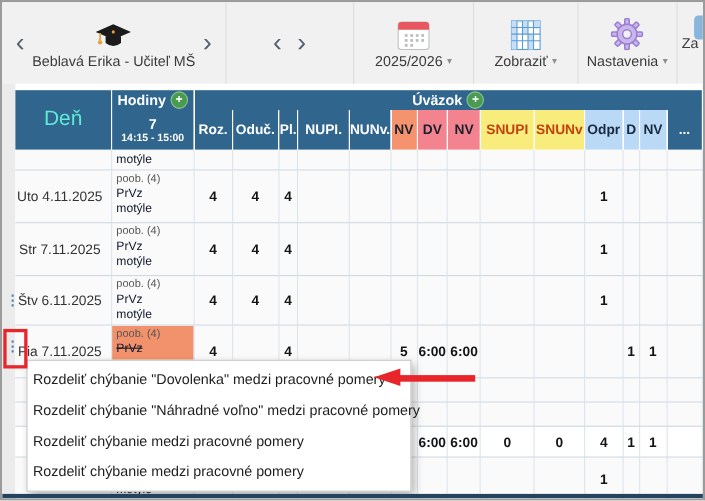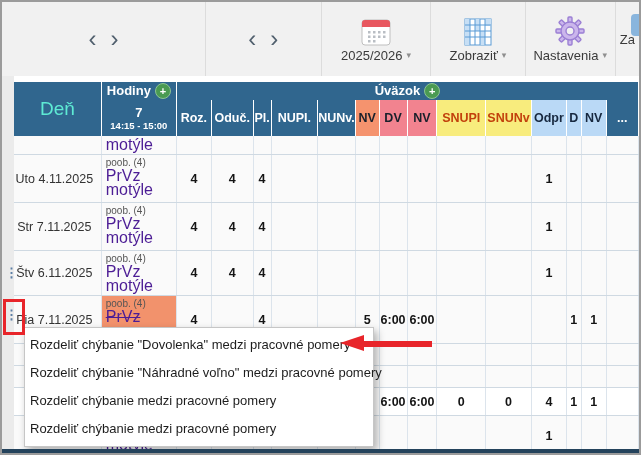--- a/index.html
+++ b/index.html
@@ -31,21 +31,21 @@
            white-space:nowrap;}
   .tone-dark{background:var(--header_blue);color:#fff;}
   .tone-orange{background:var(--col_orange);color:#19202b;}
   .tone-red{background:var(--col_red);color:#19202b;}
   .tone-yellow{background:var(--col_yellow);color:#c2410c;}
   .tone-blue{background:var(--col_blue);color:#17283f;margin-top:36px;}
   #grid td{border-right:1px solid #dce4ec;border-bottom:1px solid #cfd9e2;background:#fafafa;
            font-size:12.5px;color:#141414;}
   .day-cell{text-align:center;padding-right:6px !important;color:#333 !important;}
   .hod-cell{text-align:left;padding:2px 0 2px 4px !important;vertical-align:top;}
-  .hod-line{font-size:16px;line-height:14px;color:#4c1d95;white-space:nowrap;}
+  .hod-line{font-size:11px;line-height:14px;color:#0f172a;white-space:nowrap;}
   .hod-line.small{font-size:10px;color:#555;line-height:12px;}
   .hod-line.strike{text-decoration:line-through;}
   .hod-cell.hl{background:var(--hl_orange) !important;}
   .val-cell{text-align:center;font-weight:600;}
   .row-partial{height:17px;}
   .row-partial .hod-cell{vertical-align:bottom;}
   .row-normal{height:48px;}
   .row-mid{height:42px;}
   .row-short{height:22px;}
   .row-summary{height:28px;}
@@ -77,20 +77,32 @@
   #tb-cutoff-icon{position:absolute;right:0;top:12px;width:8px;height:22px;background:#6fa6d8;border-radius:4px 0 0 4px;opacity:.8;}
 </style>
 </head>
 <body>
 
 <div id="screen">
 
   <div id="toolbar">
     <div class="tb-group" style="width:208px">
       <span class="chev">‹</span>
+      <div class="tb-stack">
+        <span class="icon-box">
+          <svg width="36" height="26" viewBox="0 0 36 26">
+            <polygon points="18,2 34,9 18,16 2,9" fill="#1b1b1b"></polygon>
+            <path d="M11,13 v6 q7,5.5 14,0 v-6 z" fill="#1b1b1b"></path>
+            <line x1="6" y1="10" x2="6" y2="17" stroke="#e8a13c" stroke-width="1.6"></line>
+            <circle cx="6" cy="18.5" r="2" fill="#e8a13c"></circle>
+            <circle cx="18" cy="9" r="1.4" fill="#e8a13c"></circle>
+          </svg>
+        </span>
+        <span class="tb-label">Beblavá Erika - Učiteľ MŠ</span>
+      </div>
       <span class="chev">›</span>
     </div>
 
     <div class="tb-group" style="width:118px">
       <span class="chev">‹</span>
       <span class="chev">›</span>
     </div>
 
     <div class="tb-group" style="width:112px">
       <div class="tb-stack">

